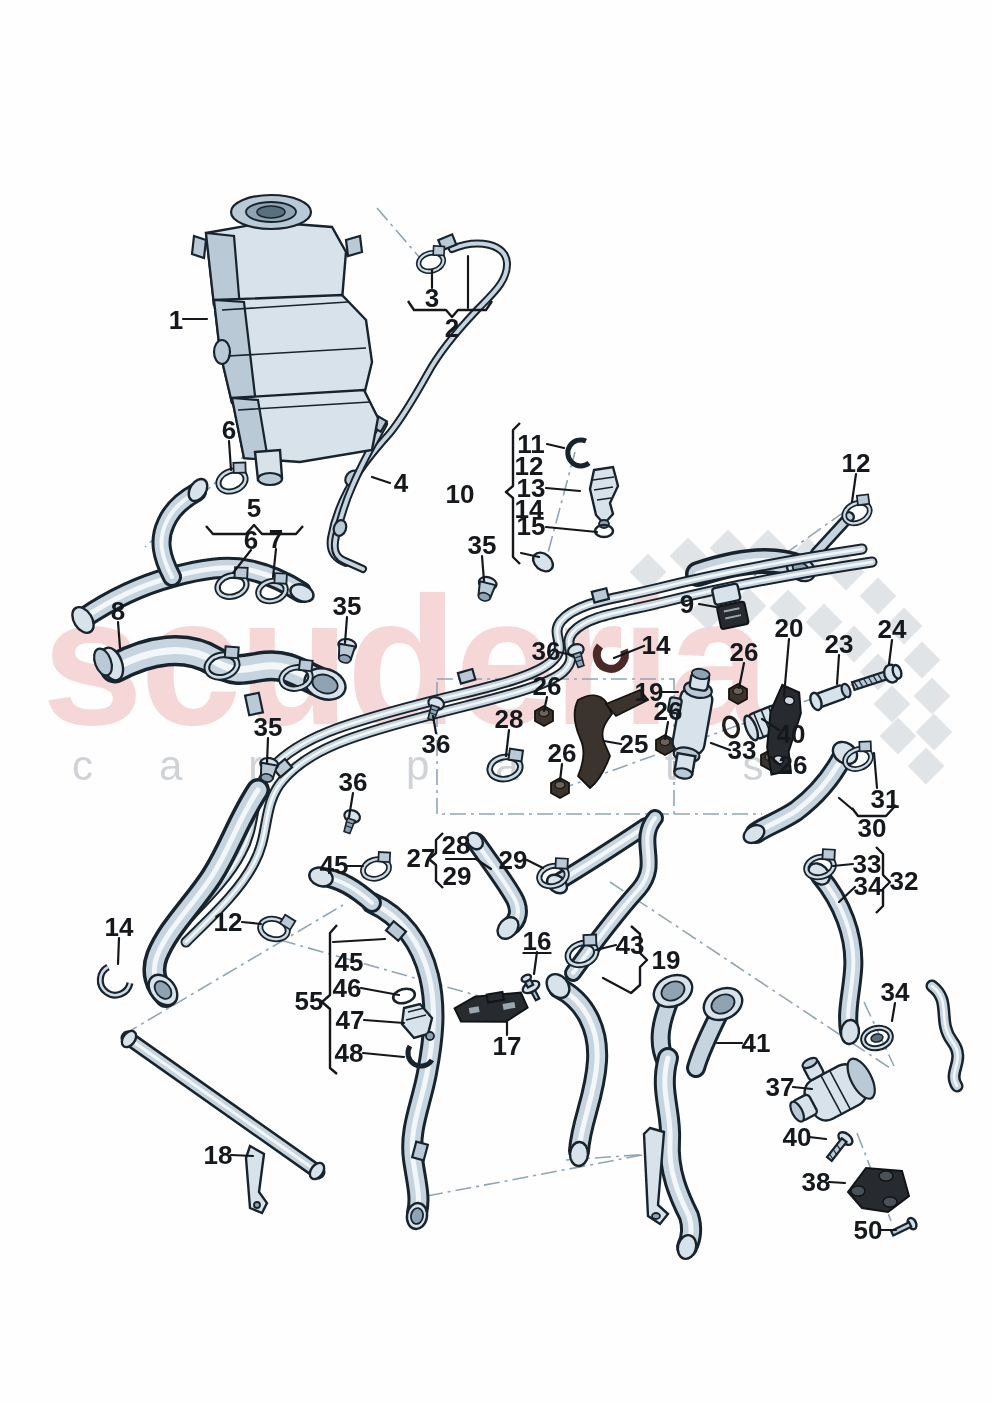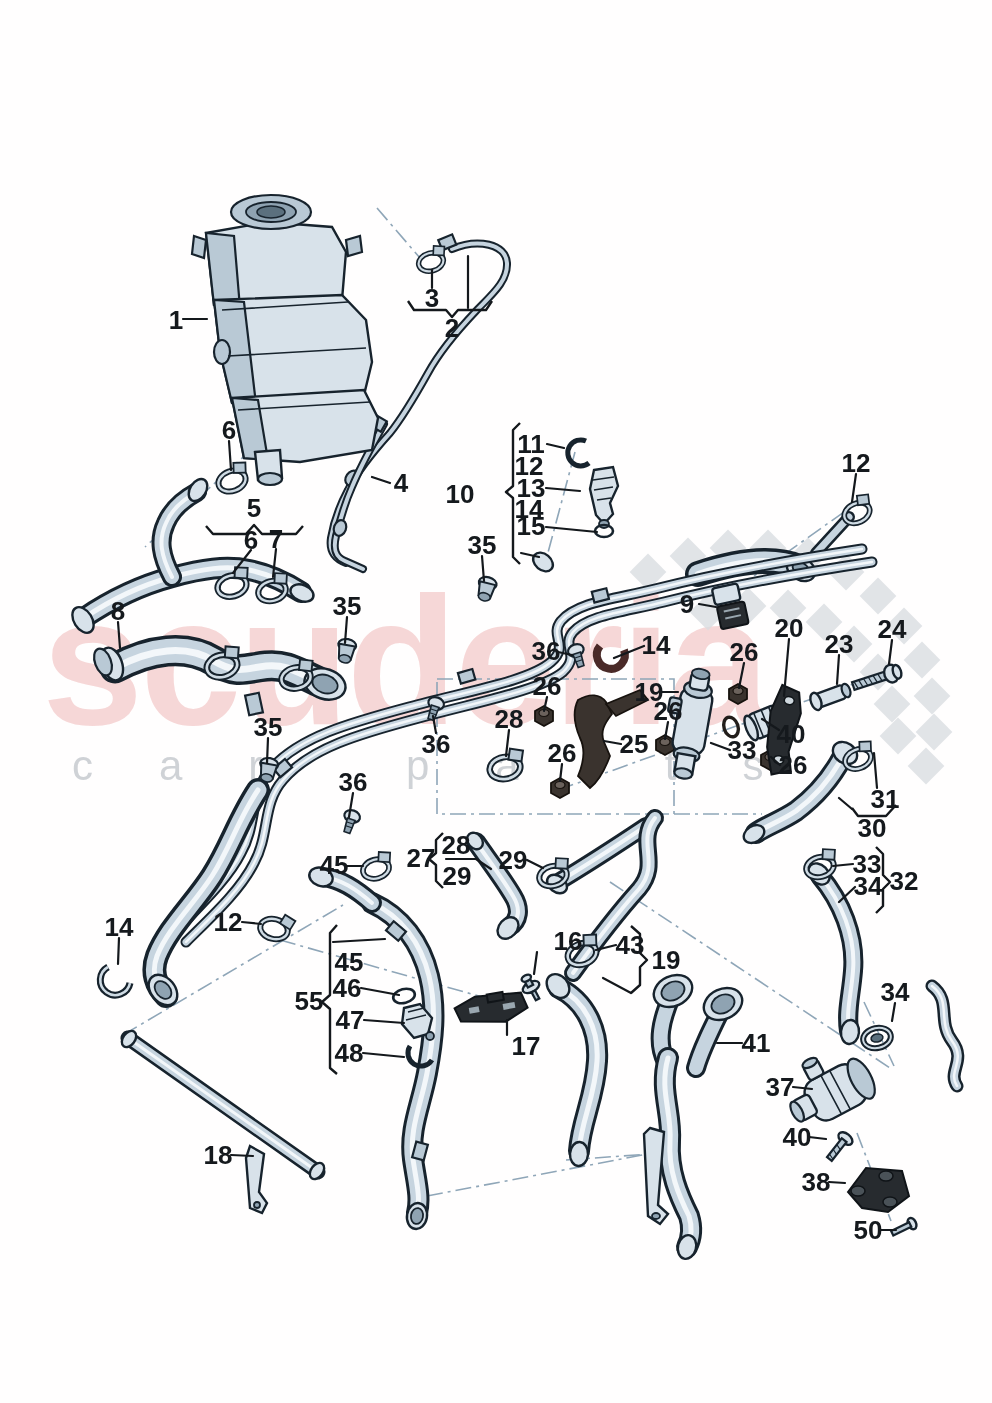--- a/index.html
+++ b/index.html
@@ -572,29 +572,29 @@
       <div class="callout" style="left: 334px; top: 865px;">45</div>
       <div class="callout" style="left: 421px; top: 858px;">27</div>
       <div class="callout" style="left: 456px; top: 845px;">28</div>
       <div class="callout" style="left: 457px; top: 876px;">29</div>
       <div class="callout" style="left: 513px; top: 860px;">29</div>
       <div class="callout" style="left: 867px; top: 864px;">33</div>
       <div class="callout" style="left: 868px; top: 886px;">34</div>
       <div class="callout" style="left: 904px; top: 881px;">32</div>
       <div class="callout" style="left: 119px; top: 927px;">14</div>
       <div class="callout" style="left: 228px; top: 922px;">12</div>
-      <div class="callout" style="left: 568px; top: 941px;">16</div>
+      <div class="callout" style="left: 537px; top: 941px; text-decoration: underline;">16</div>
       <div class="callout" style="left: 630px; top: 945px;">43</div>
       <div class="callout" style="left: 666px; top: 960px;">19</div>
       <div class="callout" style="left: 349px; top: 962px;">45</div>
       <div class="callout" style="left: 347px; top: 988px;">46</div>
       <div class="callout" style="left: 309px; top: 1001px;">55</div>
       <div class="callout" style="left: 350px; top: 1020px;">47</div>
       <div class="callout" style="left: 349px; top: 1053px;">48</div>
-      <div class="callout" style="left: 507px; top: 1046px; margin-left: 19px;">17</div>
+      <div class="callout" style="left: 507px; top: 1046px;">17</div>
       <div class="callout" style="left: 756px; top: 1043px;">41</div>
       <div class="callout" style="left: 895px; top: 992px;">34</div>
       <div class="callout" style="left: 780px; top: 1087px;">37</div>
       <div class="callout" style="left: 797px; top: 1137px; text-align: center;">40</div>
       <div class="callout" style="left: 816px; top: 1182px;">38</div>
       <div class="callout" style="left: 868px; top: 1230px;">50</div>
       <div class="callout" style="left: 218px; top: 1155px;">18</div>
     </div>
 
 </div>

